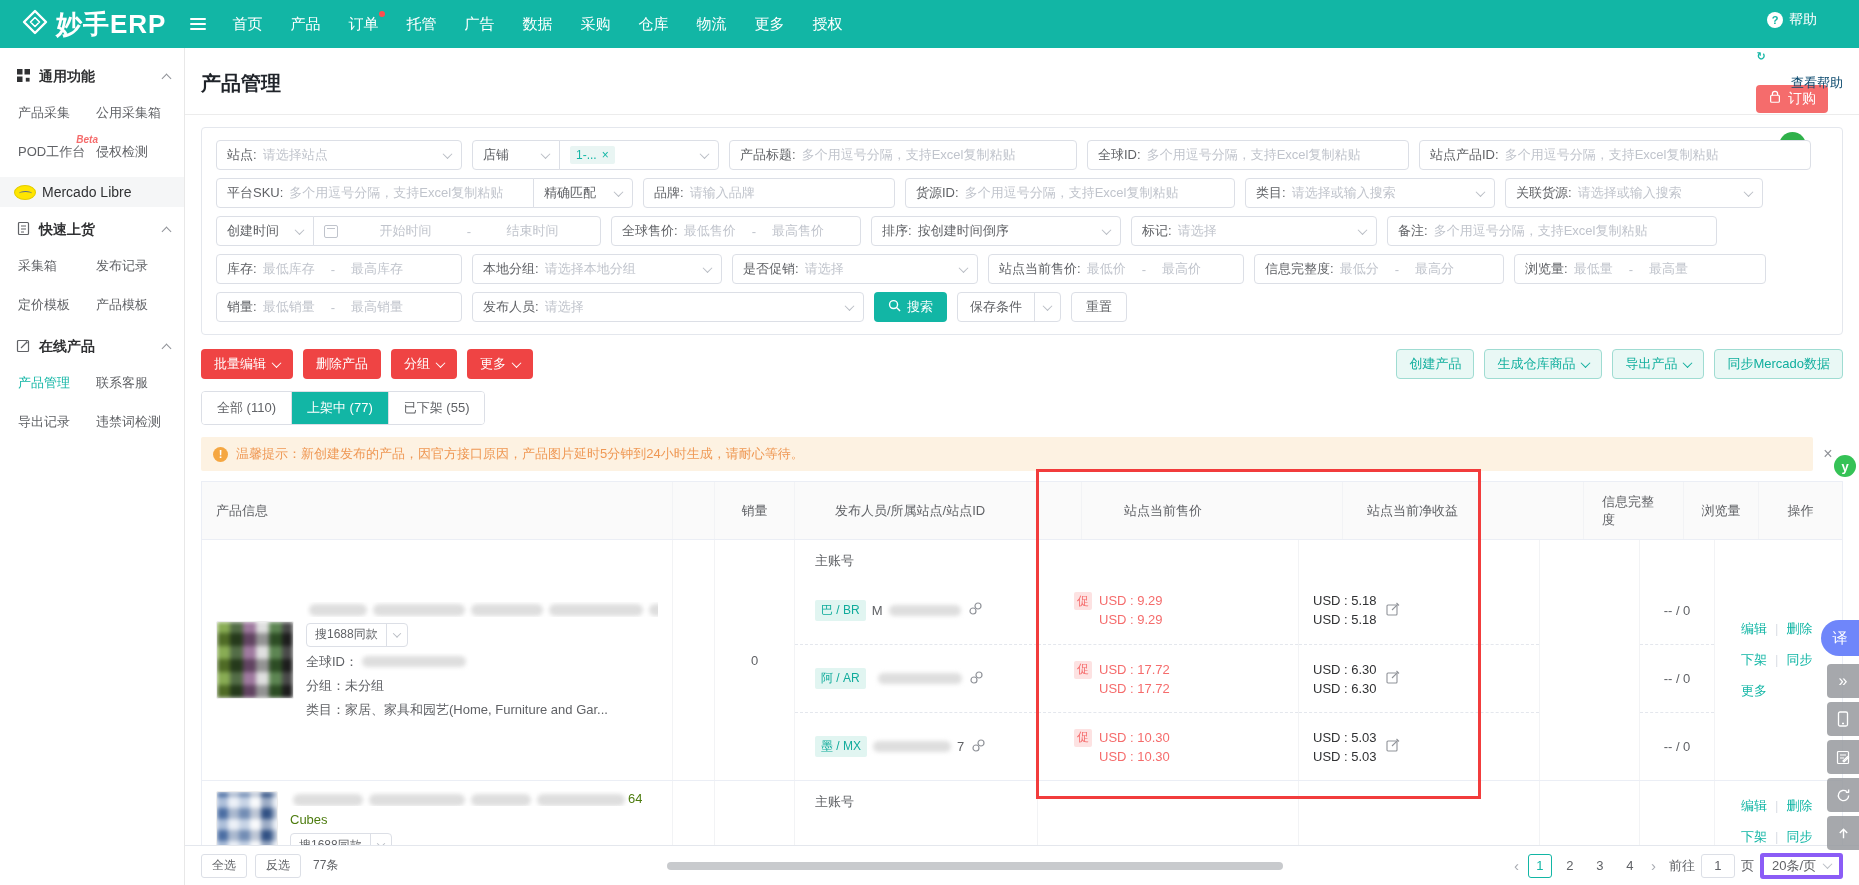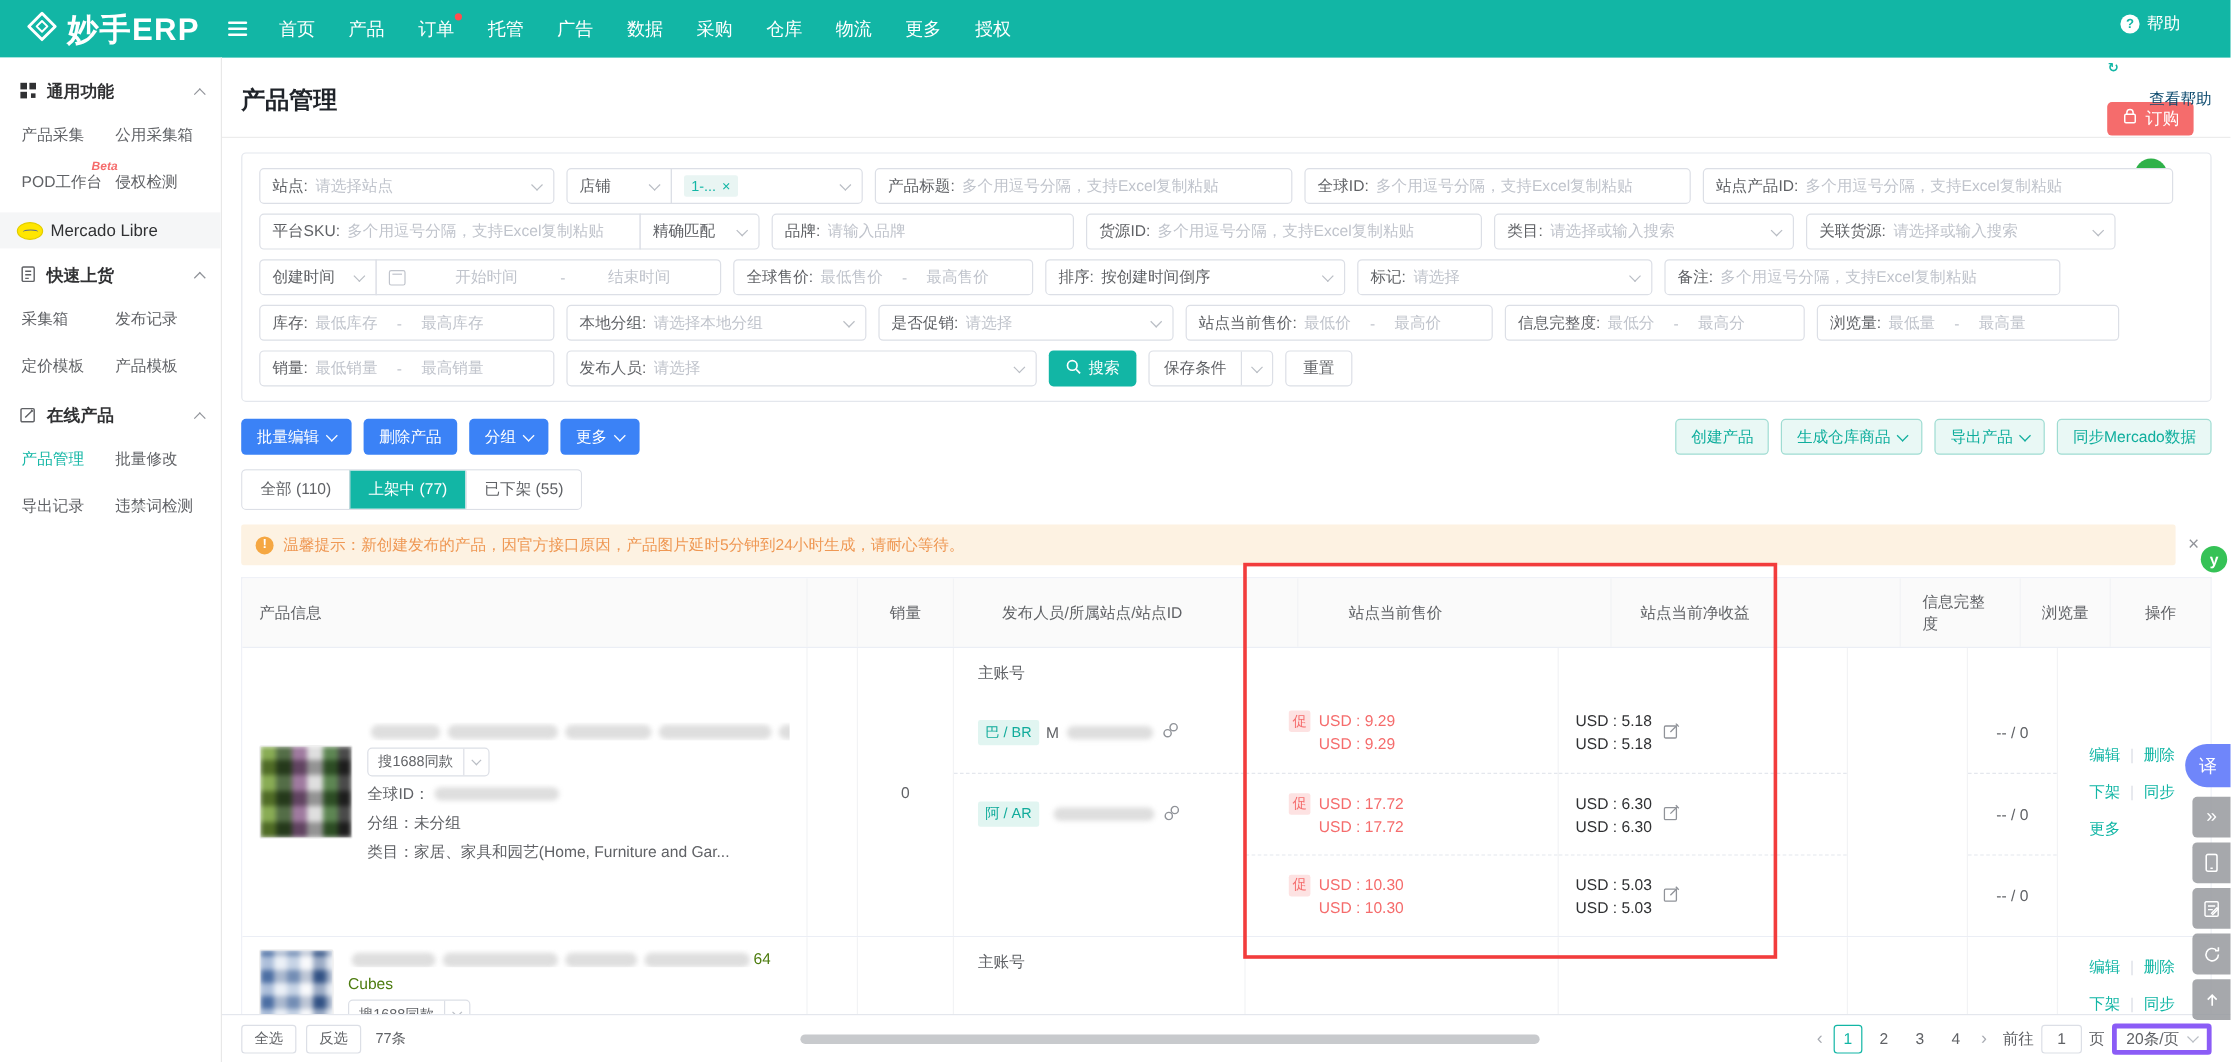--- a/index.html
+++ b/index.html
@@ -64,21 +64,21 @@
   .cal-ico { width:14px; height:13px; border:1.2px solid #c0c4cc; border-radius:2px; position:relative; margin-right:10px; flex:none; }
   .cal-ico:before { content:""; position:absolute; top:2px; left:2px; right:2px; border-top:1.2px solid #c0c4cc; }
   .btn-search { height:30px; background:#12b6a5; color:#fff; border:none; border-radius:4px; padding:0 14px; display:flex; align-items:center; gap:6px; font-size:13px; cursor:pointer; }
   .btn-split { height:30px; border:1px solid #dcdfe6; border-radius:4px; display:flex; align-items:center; font-size:13px; color:#606266; cursor:pointer; background:#fff; }
   .btn-split .lbl { padding:0 12px; }
   .btn-split .seg { border-left:1px solid #dcdfe6; height:100%; display:flex; align-items:center; padding:0 9px; }
   .btn-plain { height:30px; border:1px solid #dcdfe6; border-radius:4px; background:#fff; color:#606266; font-size:13px; padding:0 14px; cursor:pointer; }
 
   
   .toolbar { margin-top:14px; display:flex; align-items:center; gap:10px; height:30px; }
-  .btn-teal { height:30px; background:#3b82f6; color:#fff; border:none; border-radius:4px; padding:0 13px; font-size:13px; display:flex; align-items:center; gap:7px; cursor:pointer; }
+  .btn-teal { height:30px; background:#ef4444; color:#fff; border:none; border-radius:4px; padding:0 13px; font-size:13px; display:flex; align-items:center; gap:7px; cursor:pointer; }
   .btn-teal .chev { margin-left:0; }
   .toolbar-right { margin-left:auto; display:flex; gap:10px; }
   .btn-mint { height:30px; background:#e9f8f5; border:1px solid #9fdcd2; color:#0fae9d; border-radius:4px; padding:0 12px; font-size:13px; display:flex; align-items:center; gap:7px; cursor:pointer; }
   .btn-mint .chev { border-color:#0fae9d; margin-left:0; }
 
   
   .tabs-row { margin-top:12px; }
   .tabs { display:inline-flex; border:1px solid #dcdfe6; border-radius:4px; overflow:hidden; }
   .tab { height:32px; padding:0 15px; display:flex; align-items:center; font-size:13px; color:#606266; background:#fff; border-left:1px solid #dcdfe6; cursor:pointer; white-space:nowrap; }
   .tab:first-child { border-left:none; }
@@ -282,21 +282,21 @@
       <div class="side-sec">
         <span><svg width="15" height="15" viewBox="0 0 15 15" fill="none" stroke="#606266" stroke-width="1.2">
               <rect x="1.5" y="2.5" width="11" height="11" rx="1"></rect>
               <path d="M5 10l6-6 M10 3.5l1.5 1.5"></path>
             </svg></span>
         <span>在线产品</span>
         <span class="side-caret"></span>
       </div>
       <div class="side-grid">
         <span class="active">产品管理</span>
-        <span>批量修改</span>
+        <span>联系客服</span>
         <span>导出记录</span>
         <span>违禁词检测</span>
       </div>
     </div>
 
     <div class="main">
       <div class="page-header">
         <span class="page-title">产品管理</span>
         <span class="help-link">查看帮助</span>
       </div>
@@ -560,20 +560,29 @@
                 <span class="blur sm" style="width:72px"></span>
               <span class="link-ico"><svg width="13" height="13" viewBox="0 0 13 13" fill="none" stroke="#909399" stroke-width="1.2">
                     <rect x="1" y="6" width="6" height="6" rx="3"></rect>
                     <rect x="6" y="1" width="6" height="6" rx="3"></rect>
                   </svg></span>
             </div>
             <div class="sub">
               <span class="pill">阿 / AR</span>
               <span class="idtext"></span>
                 <span class="blur sm" style="width:84px"></span>
+              <span class="link-ico"><svg width="13" height="13" viewBox="0 0 13 13" fill="none" stroke="#909399" stroke-width="1.2">
+                    <rect x="1" y="6" width="6" height="6" rx="3"></rect>
+                    <rect x="6" y="1" width="6" height="6" rx="3"></rect>
+                  </svg></span>
+            </div>
+            <div class="sub">
+              <span class="pill">墨 / MX</span>
+              <span class="blur sm" style="width:78px"></span>
+                <span class="idtext">7</span>
               <span class="link-ico"><svg width="13" height="13" viewBox="0 0 13 13" fill="none" stroke="#909399" stroke-width="1.2">
                     <rect x="1" y="6" width="6" height="6" rx="3"></rect>
                     <rect x="6" y="1" width="6" height="6" rx="3"></rect>
                   </svg></span>
             </div>
           </div>
           <div class="td c4">
             <div class="sub s1">
                 <div class="pgrp">
                   <span class="promo-badge">促</span>

